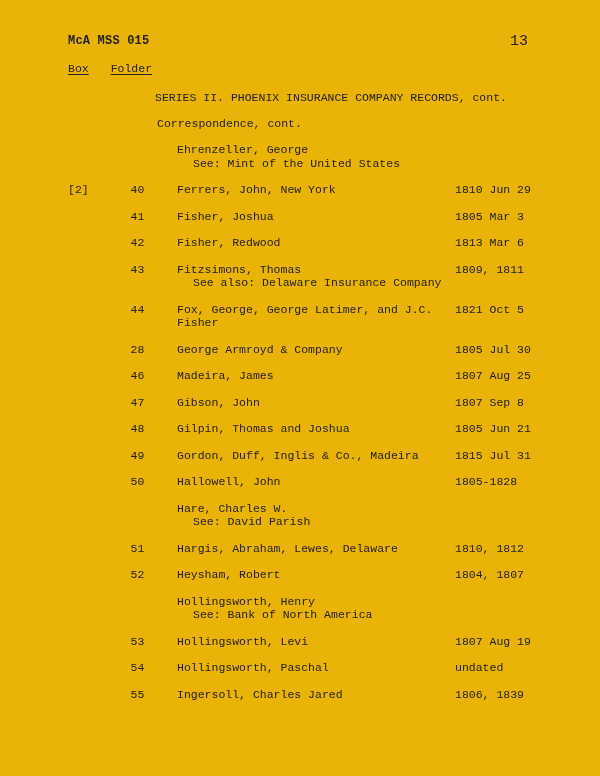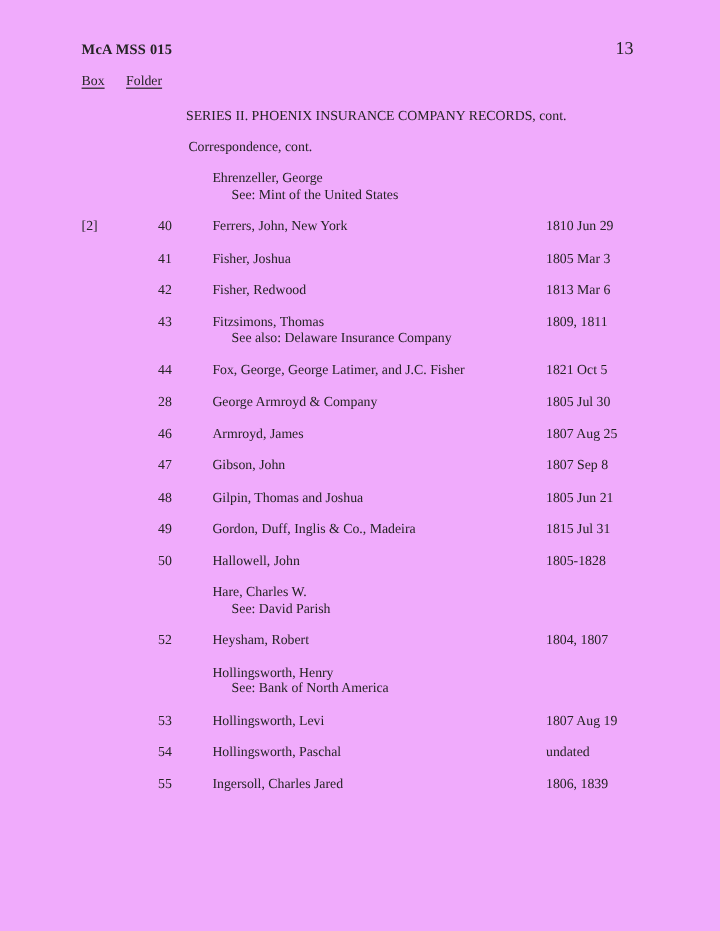--- a/index.html
+++ b/index.html
@@ -5,23 +5,23 @@
   html, body {
     margin: 0;
     padding: 0;
     background: #e8e8e8;
   }
   .page {
     position: relative;
     width: 600px;
     height: 776px;
     margin: 0 auto;
-    background: #f0abfc;
+    background: #eab308;
     color: #242424;
-    font-family: Liberation Serif, serif;
+    font-family: Liberation Mono, monospace;
     font-size: 11.5px;
     line-height: 13.5px;
     box-sizing: border-box;
     padding: 35px 20px 20px 68px;
     overflow: hidden;
   }
   .header-row {
     display: flex;
     justify-content: space-between;
     width: 460px;
@@ -147,21 +147,21 @@
   <div class="row">
     <span class="cell-box"></span>
     <span class="cell-folder">28</span>
     <span class="cell-title">George Armroyd &amp; Company</span>
     <span class="cell-date">1805 Jul 30</span>
   </div>
 
   <div class="row">
     <span class="cell-box"></span>
     <span class="cell-folder">46</span>
-    <span class="cell-title">Armroyd, James</span>
+    <span class="cell-title">Madeira, James</span>
     <span class="cell-date">1807 Aug 25</span>
   </div>
 
   <div class="row">
     <span class="cell-box"></span>
     <span class="cell-folder">47</span>
     <span class="cell-title">Gibson, John</span>
     <span class="cell-date">1807 Sep 8</span>
   </div>
 
@@ -189,20 +189,26 @@
   <div class="row">
     <span class="cell-box"></span>
     <span class="cell-folder"></span>
     <span class="cell-title">
       <div>Hare, Charles W.</div>
       <div class="see-note">See: David Parish</div>
     </span>
     <span class="cell-date"></span>
   </div>
 
+  <div class="row">
+    <span class="cell-box"></span>
+    <span class="cell-folder">51</span>
+    <span class="cell-title">Hargis, Abraham, Lewes, Delaware</span>
+    <span class="cell-date">1810, 1812</span>
+  </div>
 
   <div class="row">
     <span class="cell-box"></span>
     <span class="cell-folder">52</span>
     <span class="cell-title">Heysham, Robert</span>
     <span class="cell-date">1804, 1807</span>
   </div>
 
   <div class="row">
     <span class="cell-box"></span>

